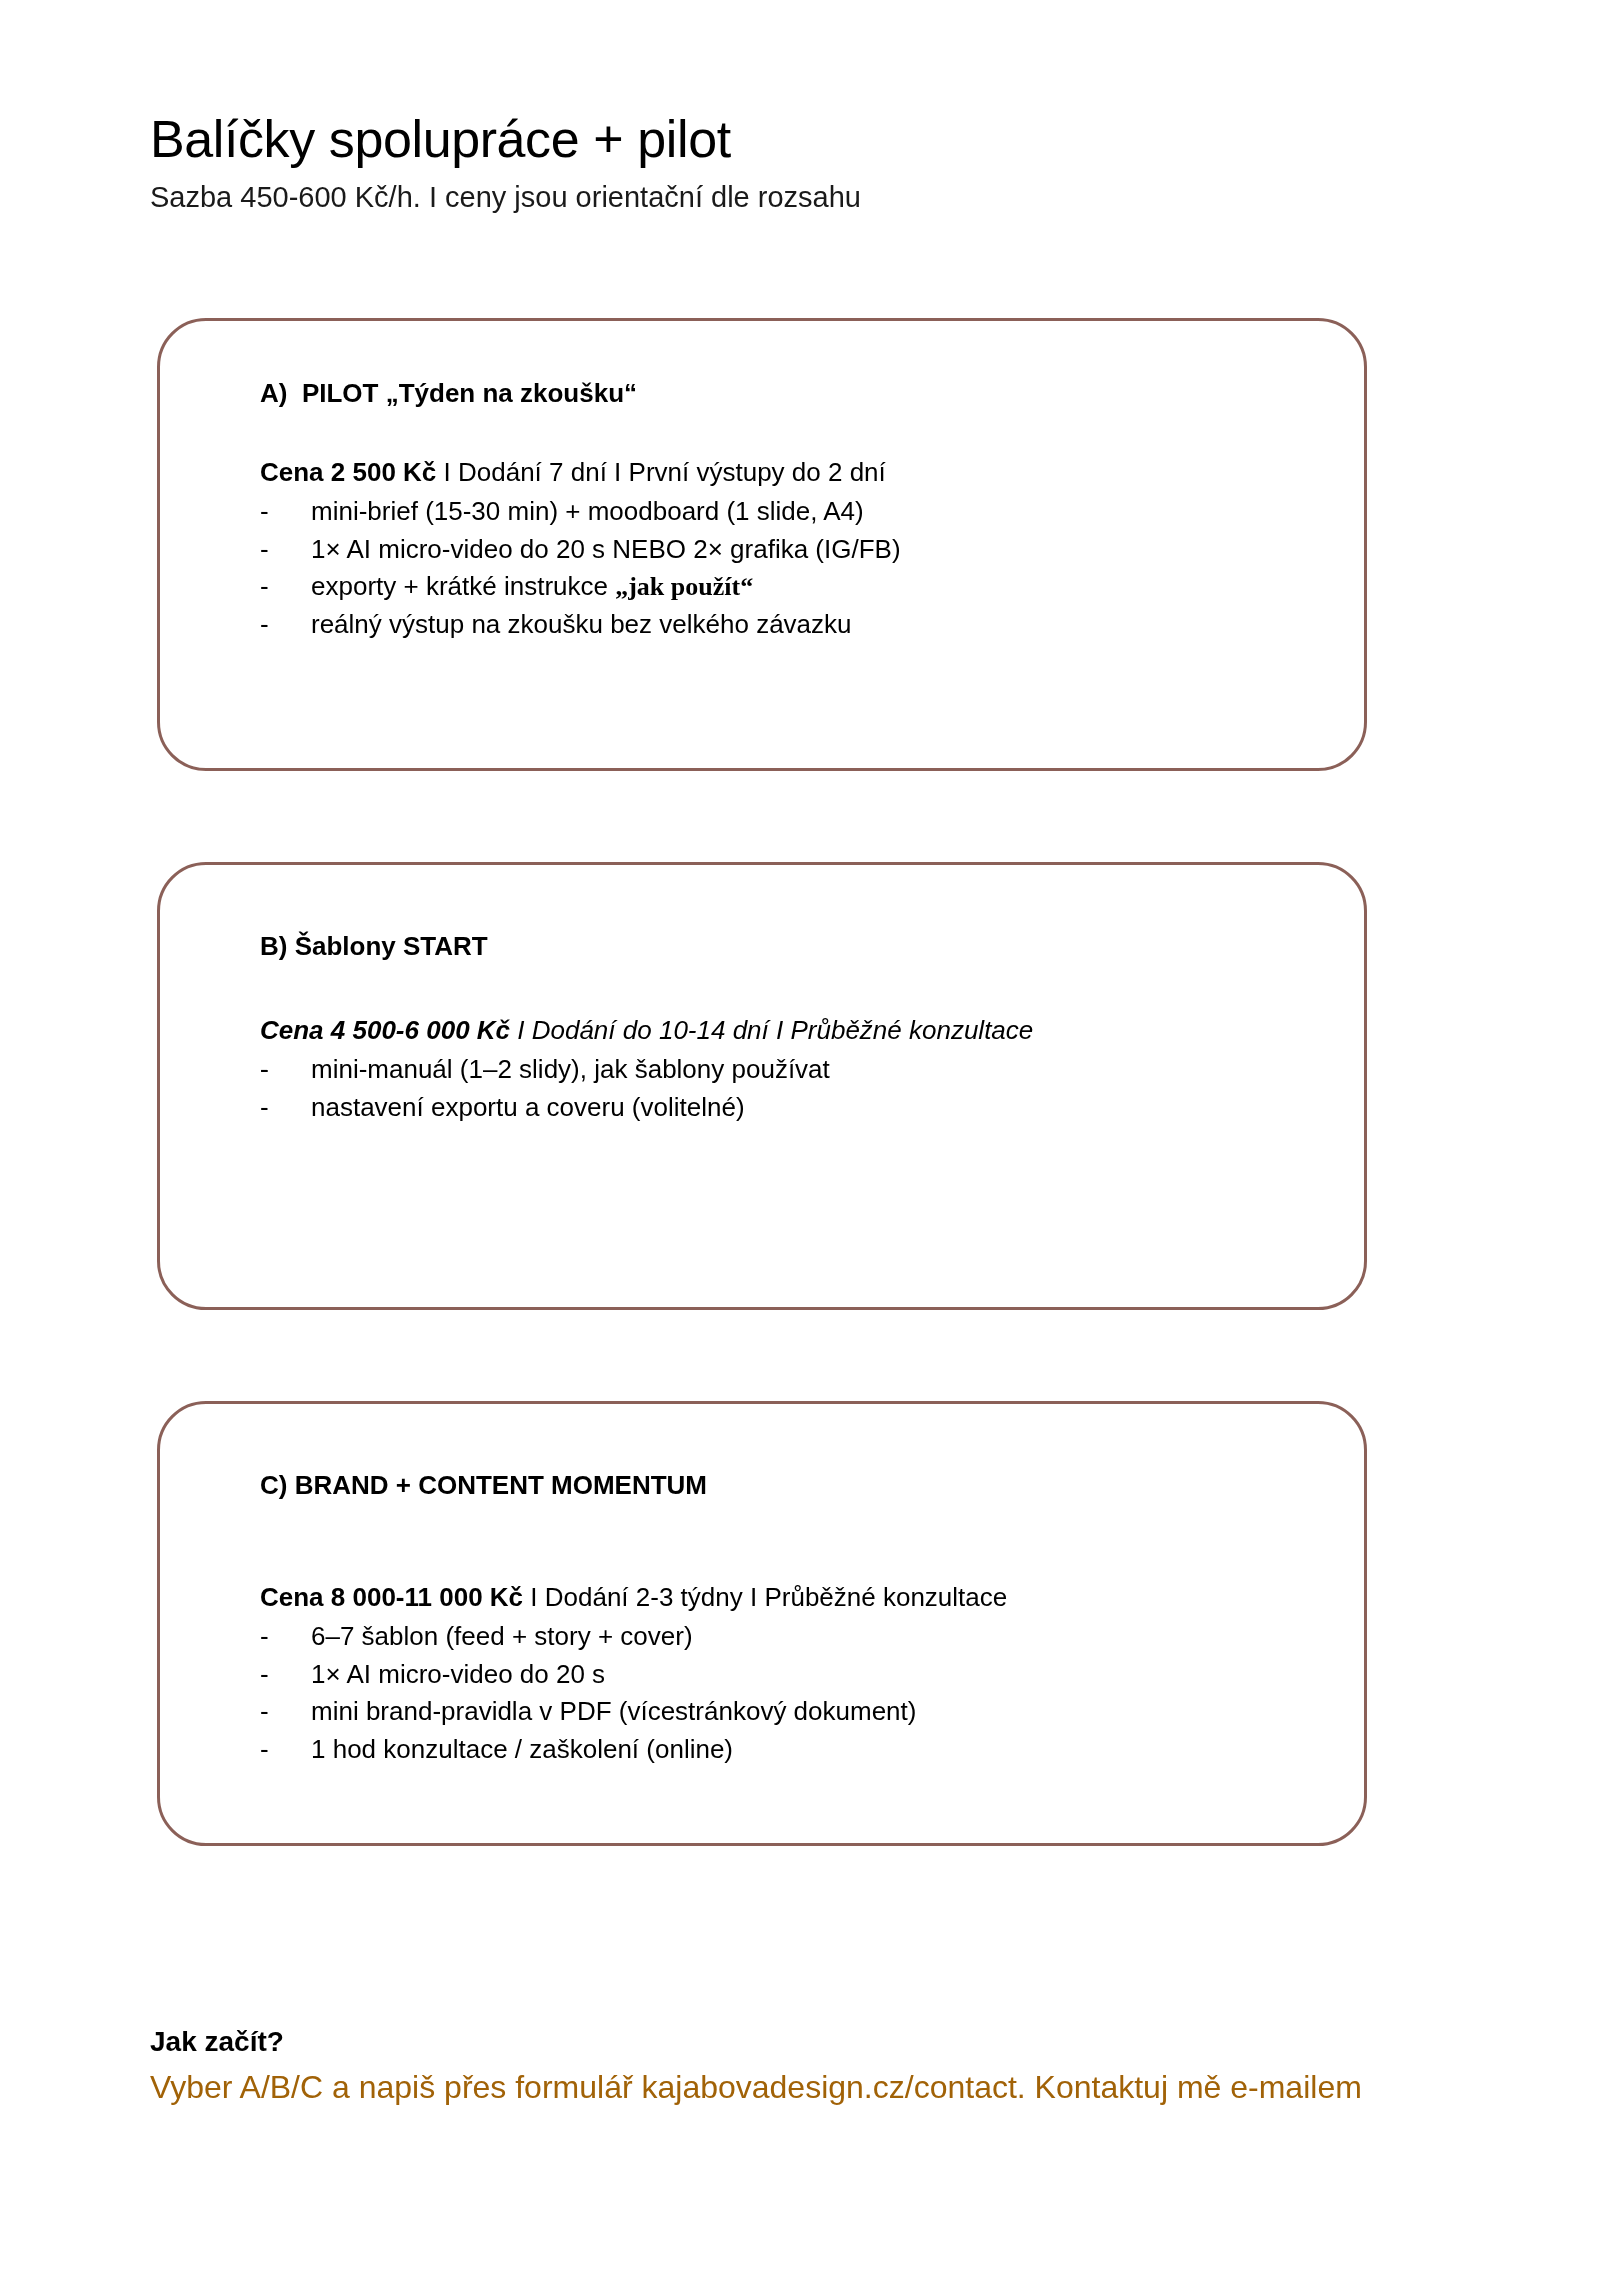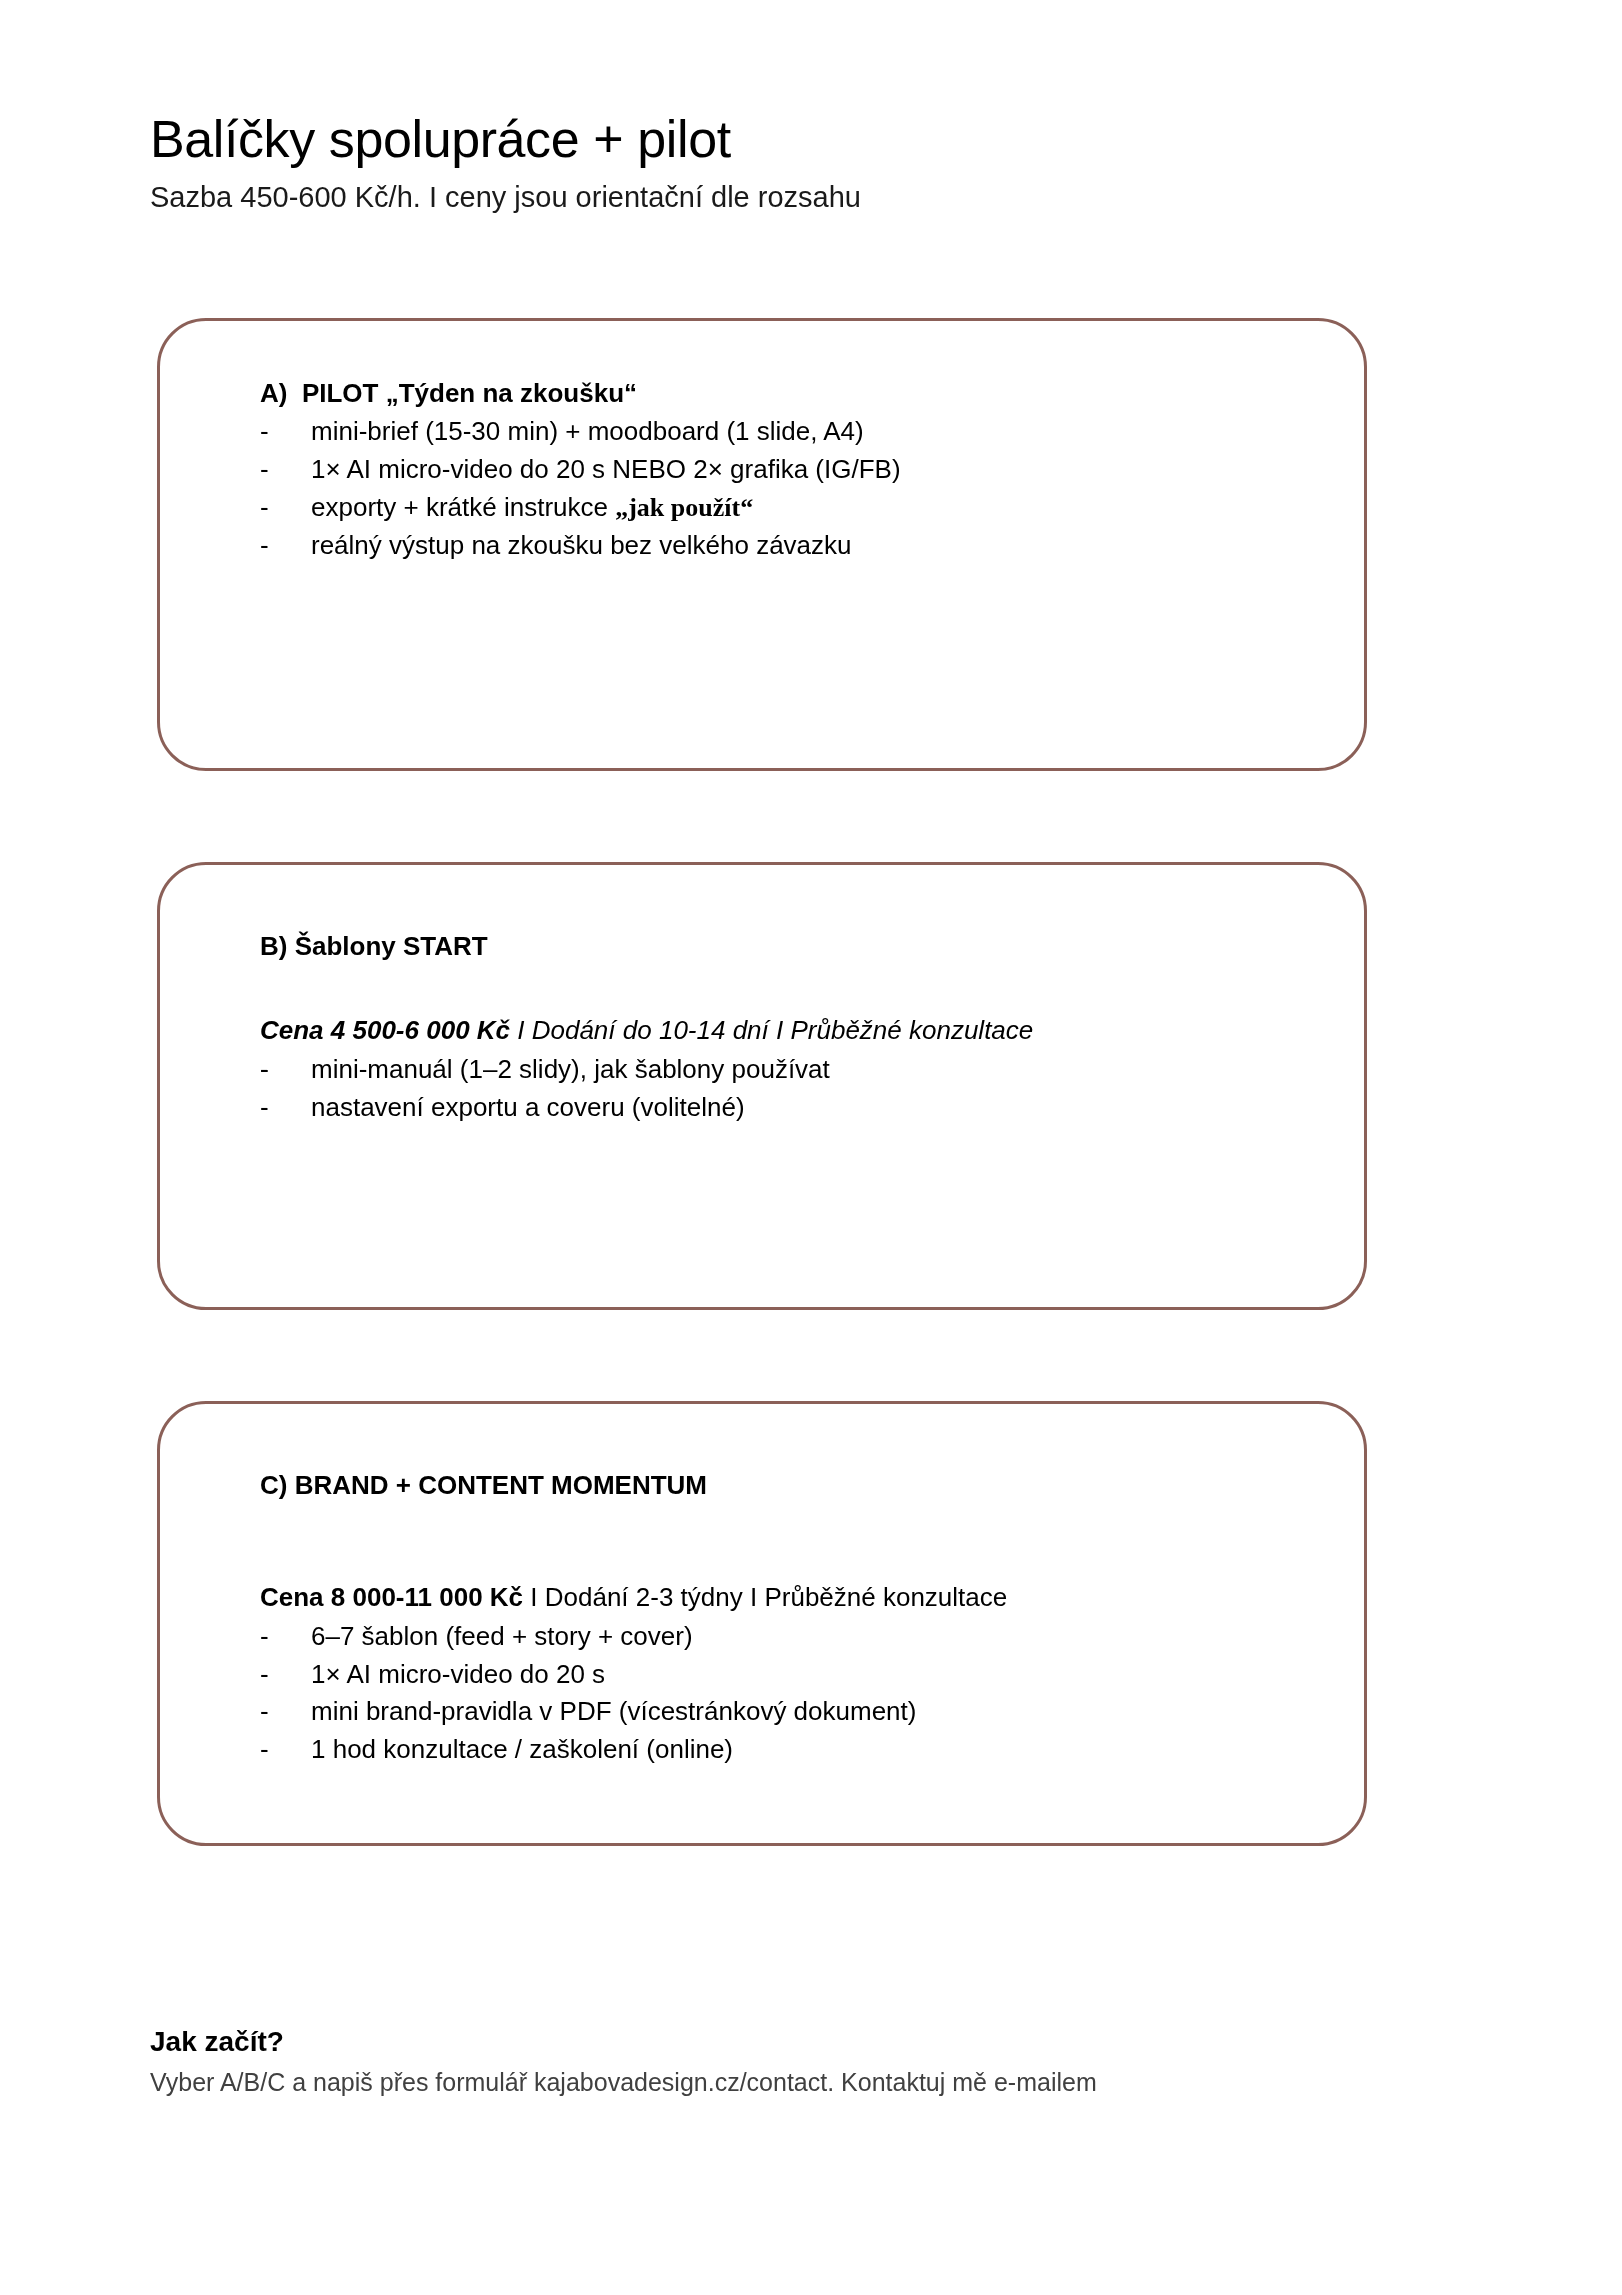--- a/index.html
+++ b/index.html
@@ -125,41 +125,42 @@
     width: 1369px;
   }
   .footer-title {
     font-size: 28px;
     font-weight: bold;
     margin: 0;
     line-height: 1.2;
     color: #000;
   }
   .footer-line {
-    font-size: 25px;
+    font-size: 32px;
     line-height: 1.33;
     margin: 7.6px 0 0 0;
-    color: #404040;
+    color: #a16207;
     white-space: nowrap;
   }
   .footer-line b { font-weight: bold; }
 </style>
 </head>
 <body>
 
 <div class="page">
 
   <div class="doc-header">
     <h1 class="doc-title">Balíčky spolupráce + pilot</h1>
     <p class="doc-subtitle">Sazba 450-600 Kč/h. I ceny jsou orientační dle rozsahu</p>
   </div>
 
   <div class="card" id="card-a">
     <div class="card-inner">
       <p class="pkg-heading">A)  PILOT „Týden na zkoušku“</p>
+      <p class="pkg-price"><b>Cena 2 500 Kč</b><span> I Dodání 7 dní I První výstupy do 2 dní</span></p>
       <ul class="pkg-list">
         <li><span class="dash">-</span><span>mini-brief (15-30 min) + moodboard (1 slide, A4)</span><b></b></li>
         <li><span class="dash">-</span><span>1× AI micro-video do 20 s NEBO 2× grafika (IG/FB)</span><b></b></li>
         <li><span class="dash">-</span><span>exporty + krátké instrukce </span><b>„jak použít“</b></li>
         <li><span class="dash">-</span><span>reálný výstup na zkoušku bez velkého závazku</span><b></b></li>
       </ul>
     </div>
   </div>
 
   <div class="card" id="card-b">

